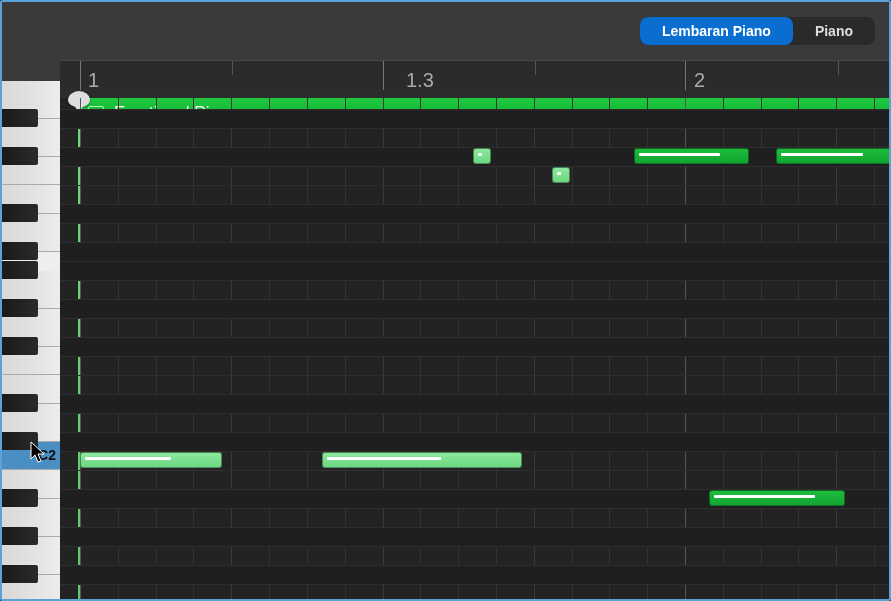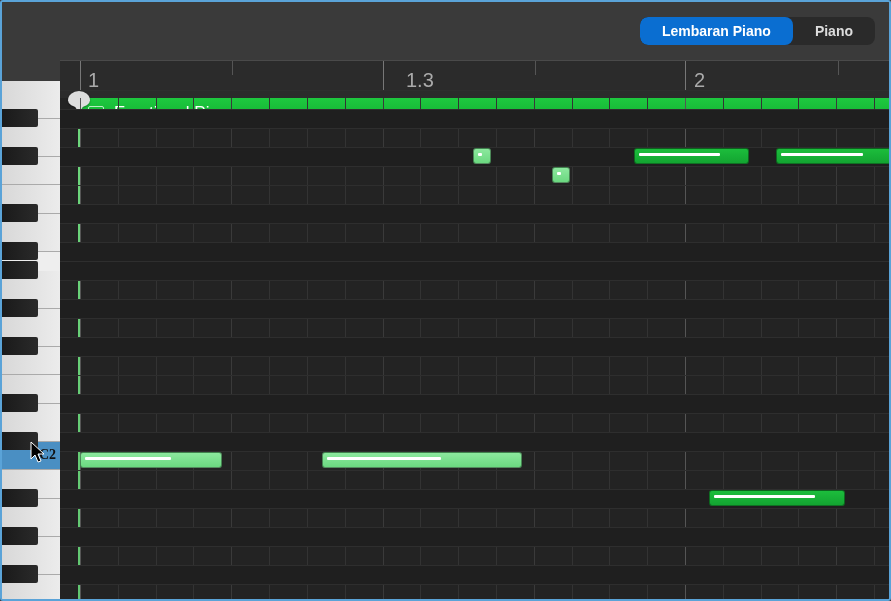--- a/index.html
+++ b/index.html
@@ -93,21 +93,21 @@
       right: 4px;
       top: 50%;
       transform: translateY(-50%);
       font-size: 14px;
       color: #333;
       font-weight: 600;
     }
     .key-highlight {
       background: #4a8fc3 !important;
     }
-    .key-highlight .key-label { color: #111; font-family: Liberation Serif, serif; }
+    .key-highlight .key-label { color: #111; }
     .note-grid {
       flex: 1;
       position: relative;
       background: #232323;
     }
     .grid-line-v {
       position: absolute;
       top: 0;
       bottom: 0;
       width: 1px;

